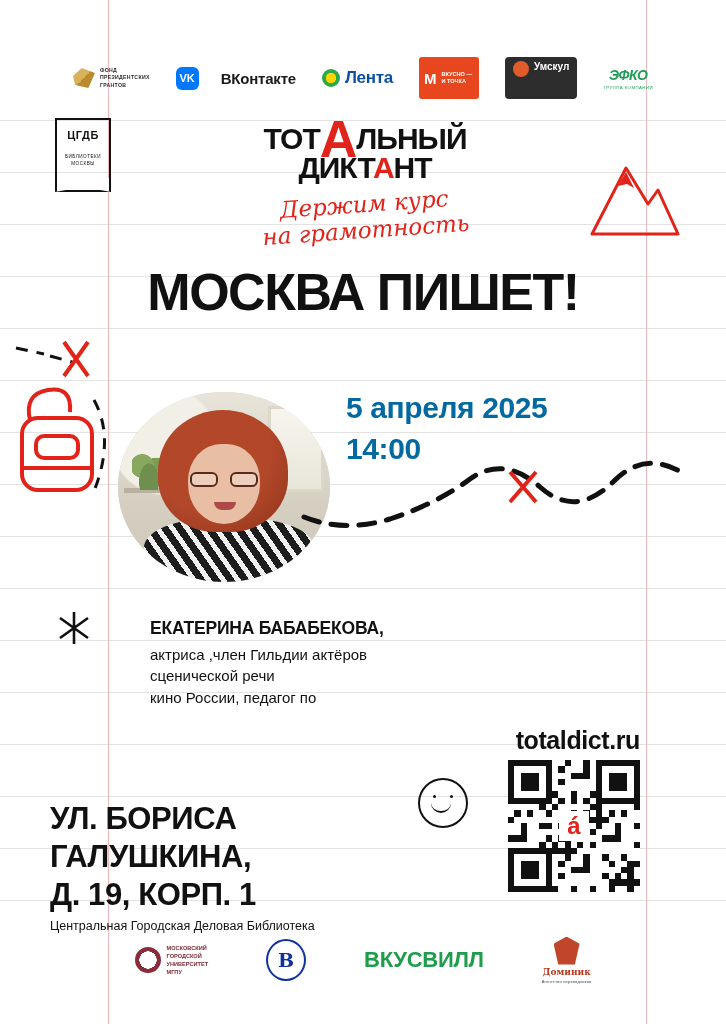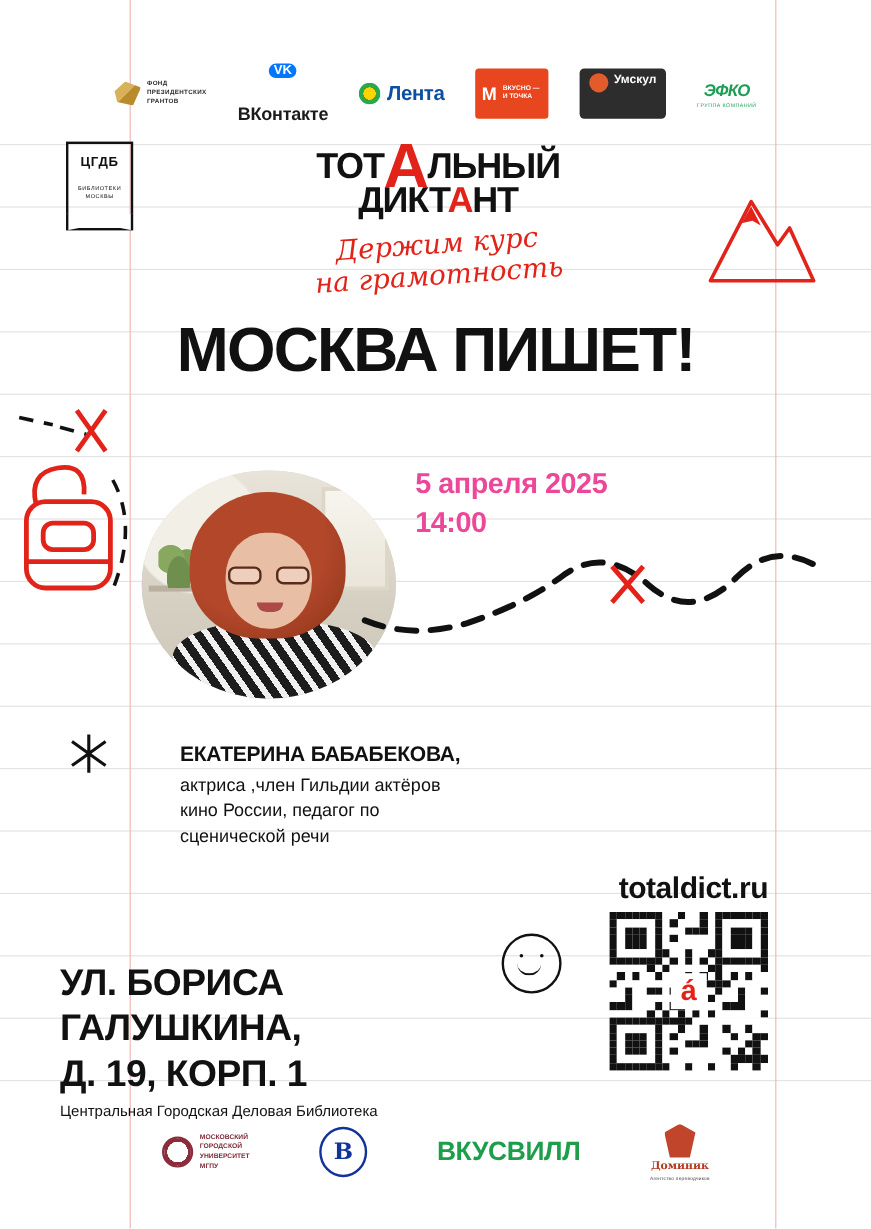--- a/index.html
+++ b/index.html
@@ -74,21 +74,20 @@
     line-height: 1.35;
     letter-spacing: .3px;
     font-weight: 700;
     color: #2b2b2b;
     text-transform: uppercase;
   }
   .sp-vk {
     display: flex;
     align-items: center;
     gap: 22px;
-    flex-direction: column;
   }
   .sp-vk .vk-badge {
     width: 23px; height: 23px;
     border-radius: 6px;
     background: #0077ff;
     color: #fff;
     font-size: 11px;
     font-weight: 700;
     display: flex;
     align-items: center;
@@ -373,22 +372,22 @@
     left: 86px; top: 120px;
     width: 40px; height: 22px;
     background: #d9ab90;
   }
 
   
   .date-block {
     position: absolute;
     left: 346px;
     top: 388px;
-    color: #ec4899;
-    font-size: 24px;
+    color: #0369a1;
+    font-size: 30px;
     font-weight: 700;
     line-height: 1.35;
     letter-spacing: -.4px;
   }
 
   
   .dashed-path { position: absolute; left: 300px; top: 455px; width: 430px; height: 80px; }
   .xmark { position: absolute; }
 
   
@@ -705,22 +704,22 @@
   </svg>
 
   <svg class="asterisk" viewBox="0 0 36 36">
     <path d="M18 2 V34 M4 8 L32 28 M32 8 L4 28" stroke="#111" stroke-width="2.6"></path>
   </svg>
 
   <div class="speaker">
     <div class="speaker-name">ЕКАТЕРИНА БАБАБЕКОВА,</div>
     <div class="speaker-desc">
       <div>актриса ,член Гильдии актёров</div>
+      <div>сценической речи</div>
       <div>кино России, педагог по</div>
-      <div>сценической речи</div>
     </div>
   </div>
 
   <div class="site">totaldict.ru</div>
 
   <div class="qr">
     <div class="qr-grid" id="qrGrid">
         <div class="on"></div>
         <div class="on"></div>
         <div class="on"></div>

